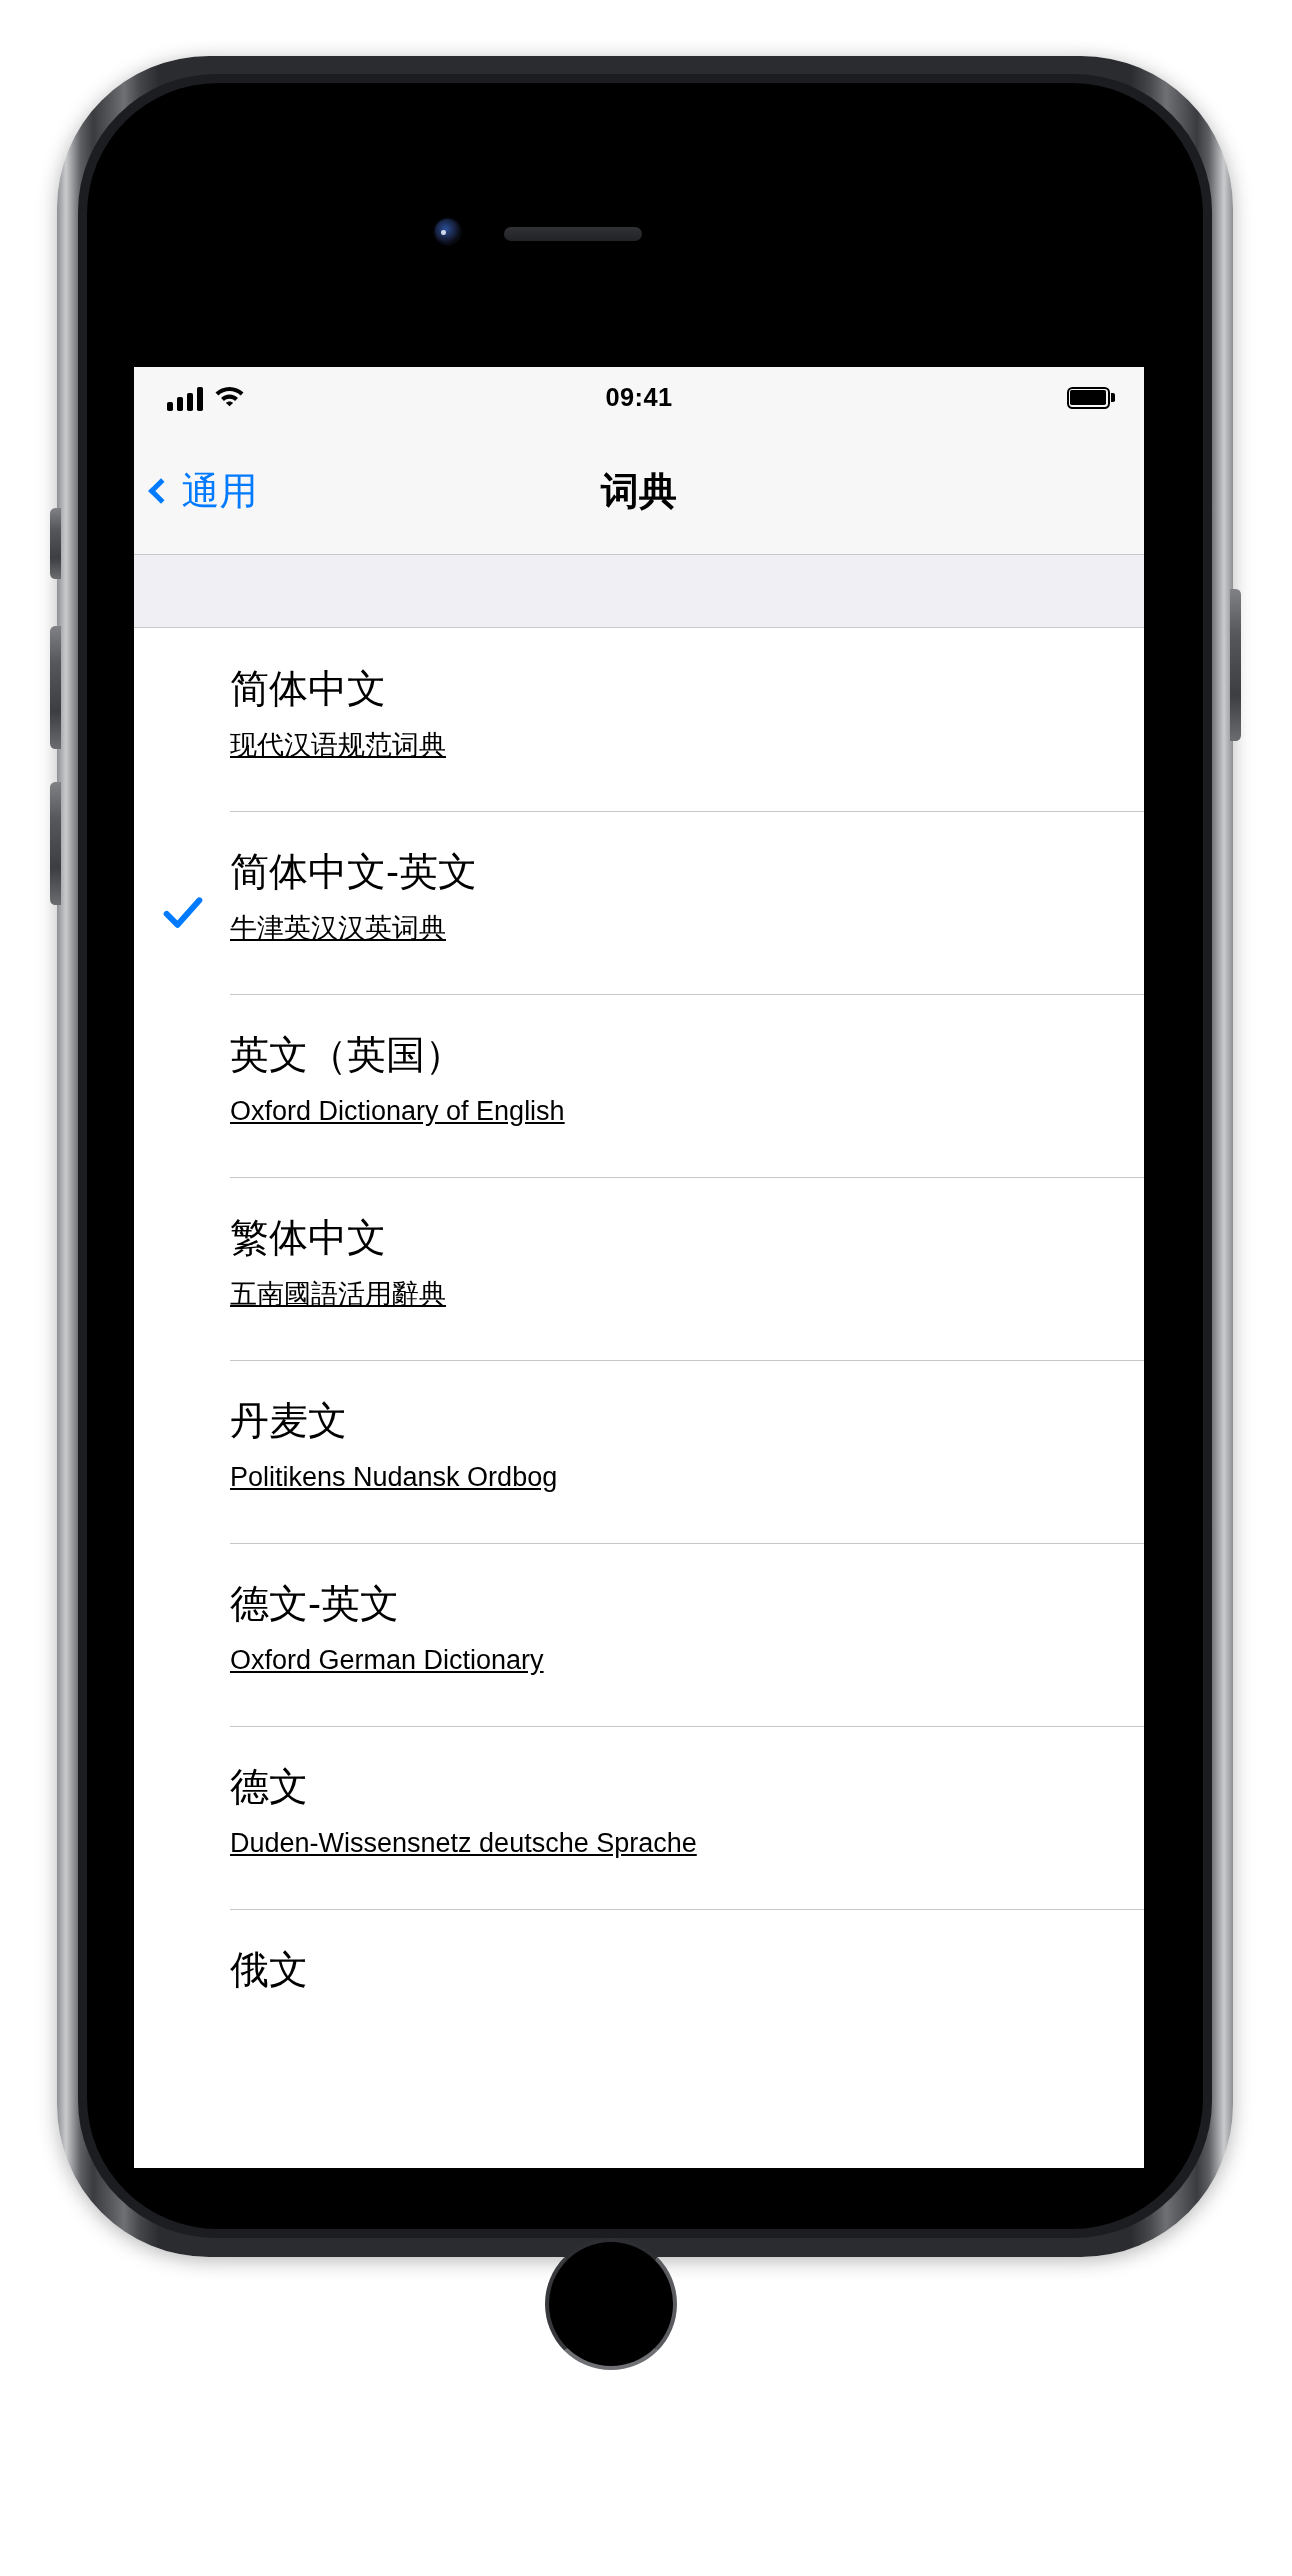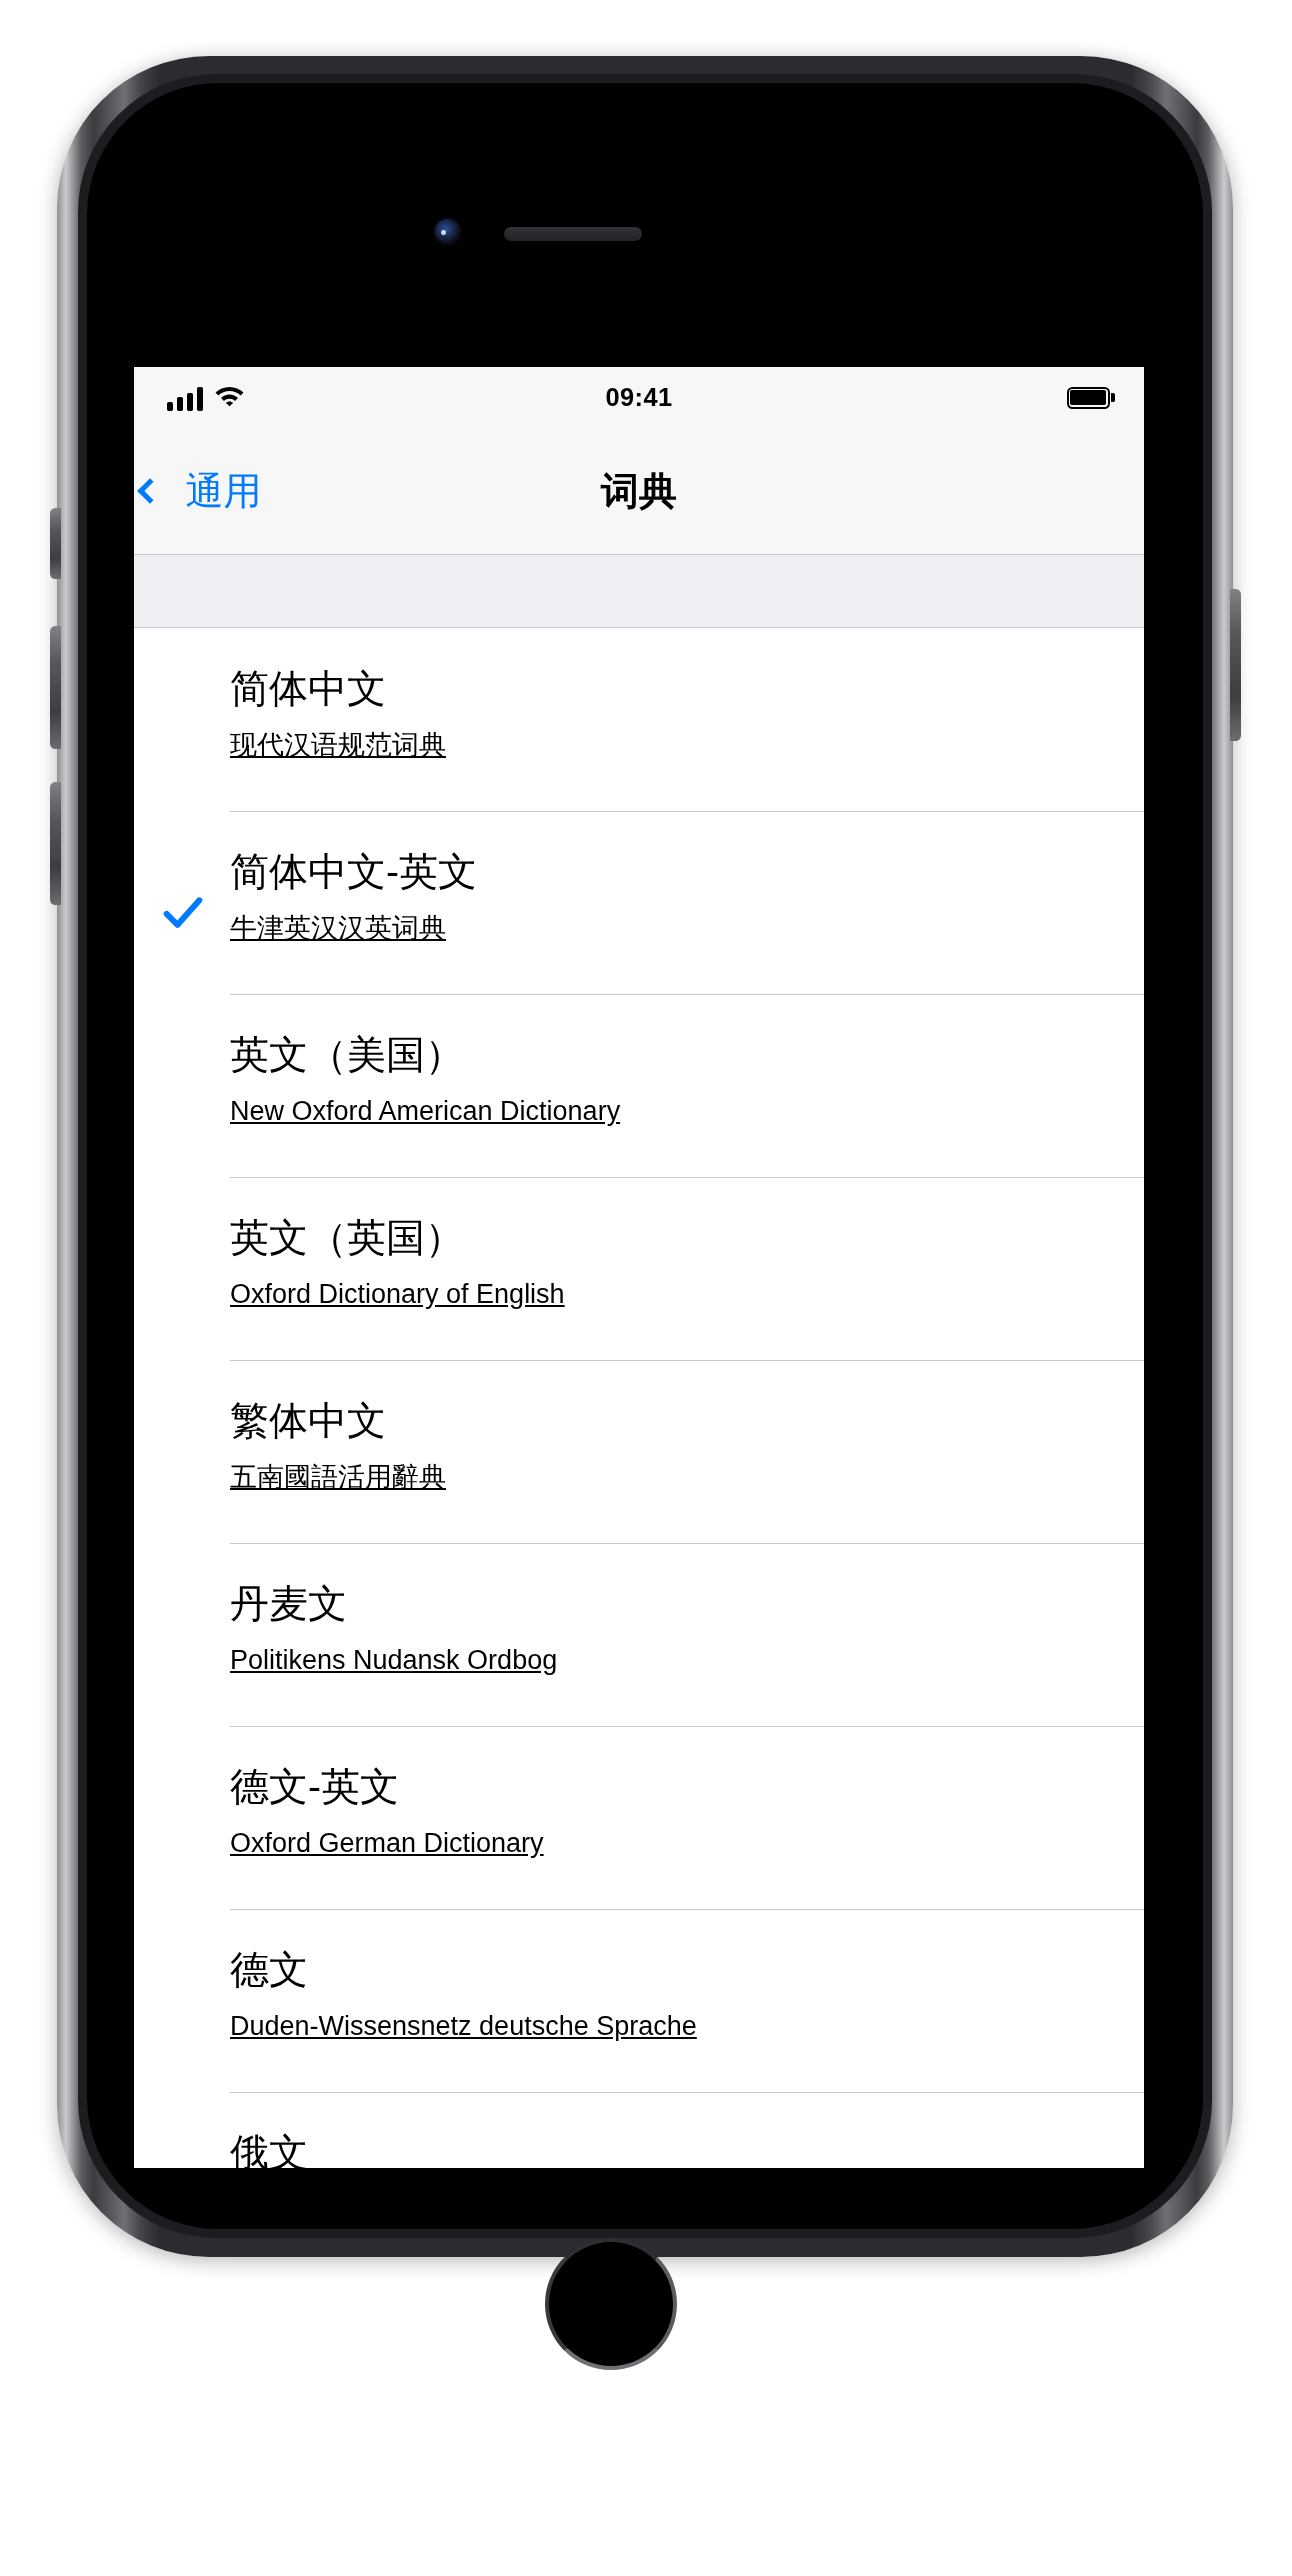--- a/index.html
+++ b/index.html
@@ -114,22 +114,22 @@
 
   
   #nav-bar {
     position: relative;
     height: 127px;
     background: #f7f7f8;
     border-bottom: 0.9px solid #c8c7cc;
     display: flex; align-items: center;
   }
   #nav-back {
-    position: absolute; left: 7px;
-    display: flex; align-items: center; gap: 23px;
+    position: absolute; left: 18px;
+    display: flex; align-items: center; gap: 8px;
     color: #007aff; cursor: pointer;
   }
   #nav-back .chev {
     display: inline-block; width: 18px; height: 18px;
     border-left: 5.4px solid #007aff; border-bottom: 5.4px solid #007aff;
     transform: rotate(45deg); margin-right: 3.6px;
   }
   #nav-back-label { font-size: 38px; color: #007aff; line-height: 1; }
   #nav-title {
     position: absolute; left: 0; right: 0; text-align: center;
@@ -235,24 +235,20 @@
       <div class="dict-row">
         <span class="dict-check">
           <svg width="40" height="40" viewBox="0 0 44 44">
             <path d="M4 23 L16 35 L40 8" fill="none" stroke="#007aff" stroke-width="6.5" stroke-linecap="round" stroke-linejoin="round"></path>
           </svg>
         </span>
         <div class="dict-title">简体中文-英文</div>
         <div class="dict-sub">牛津英汉汉英词典</div>
       </div>
       <div class="dict-row">
-        <div class="dict-title">英文（美国）</div>
-        <div class="dict-sub">New Oxford American Dictionary</div>
-      </div>
-      <div class="dict-row">
         <div class="dict-title">英文（英国）</div>
         <div class="dict-sub">Oxford Dictionary of English</div>
       </div>
       <div class="dict-row">
         <div class="dict-title">繁体中文</div>
         <div class="dict-sub">五南國語活用辭典</div>
       </div>
       <div class="dict-row">
         <div class="dict-title">丹麦文</div>
         <div class="dict-sub">Politikens Nudansk Ordbog</div>

